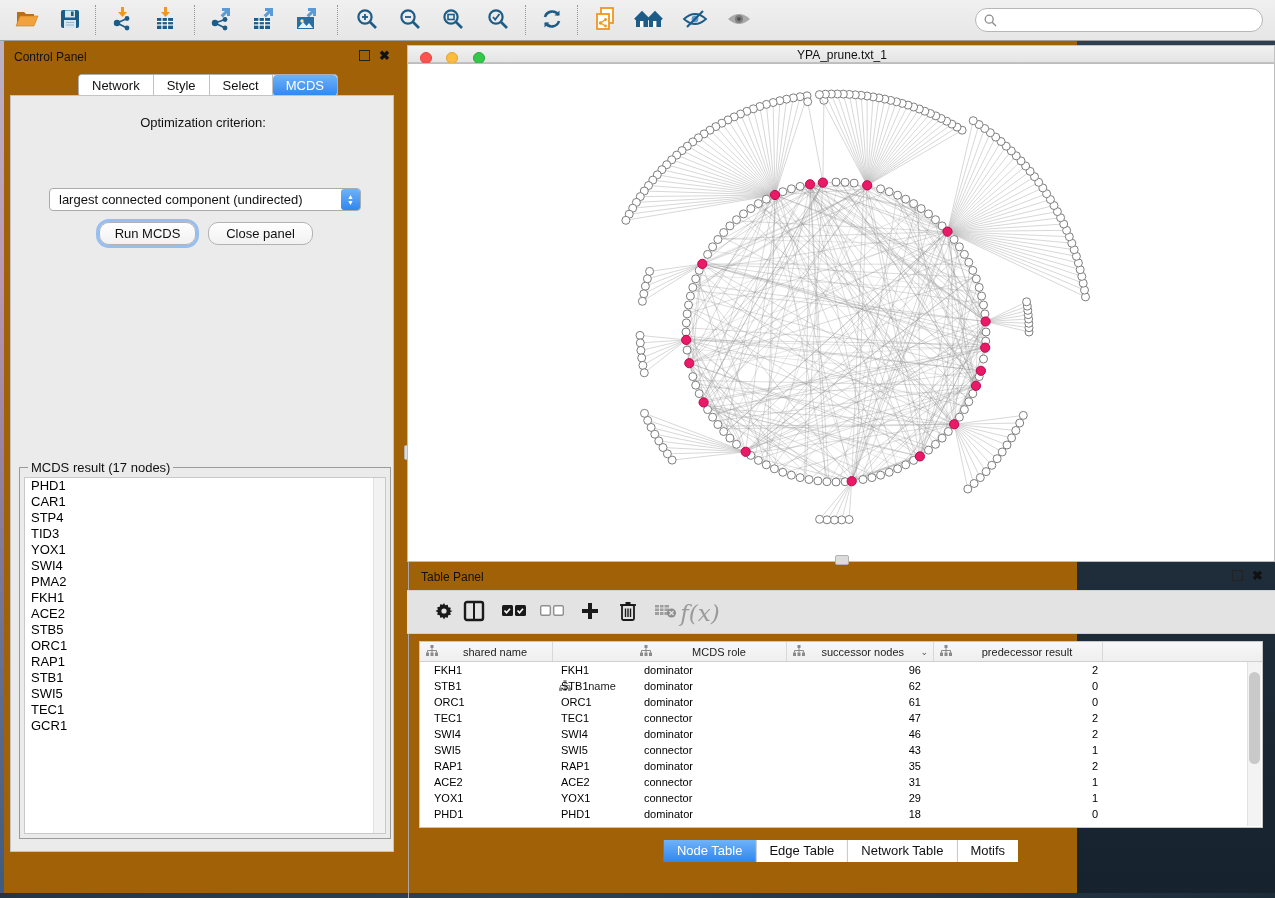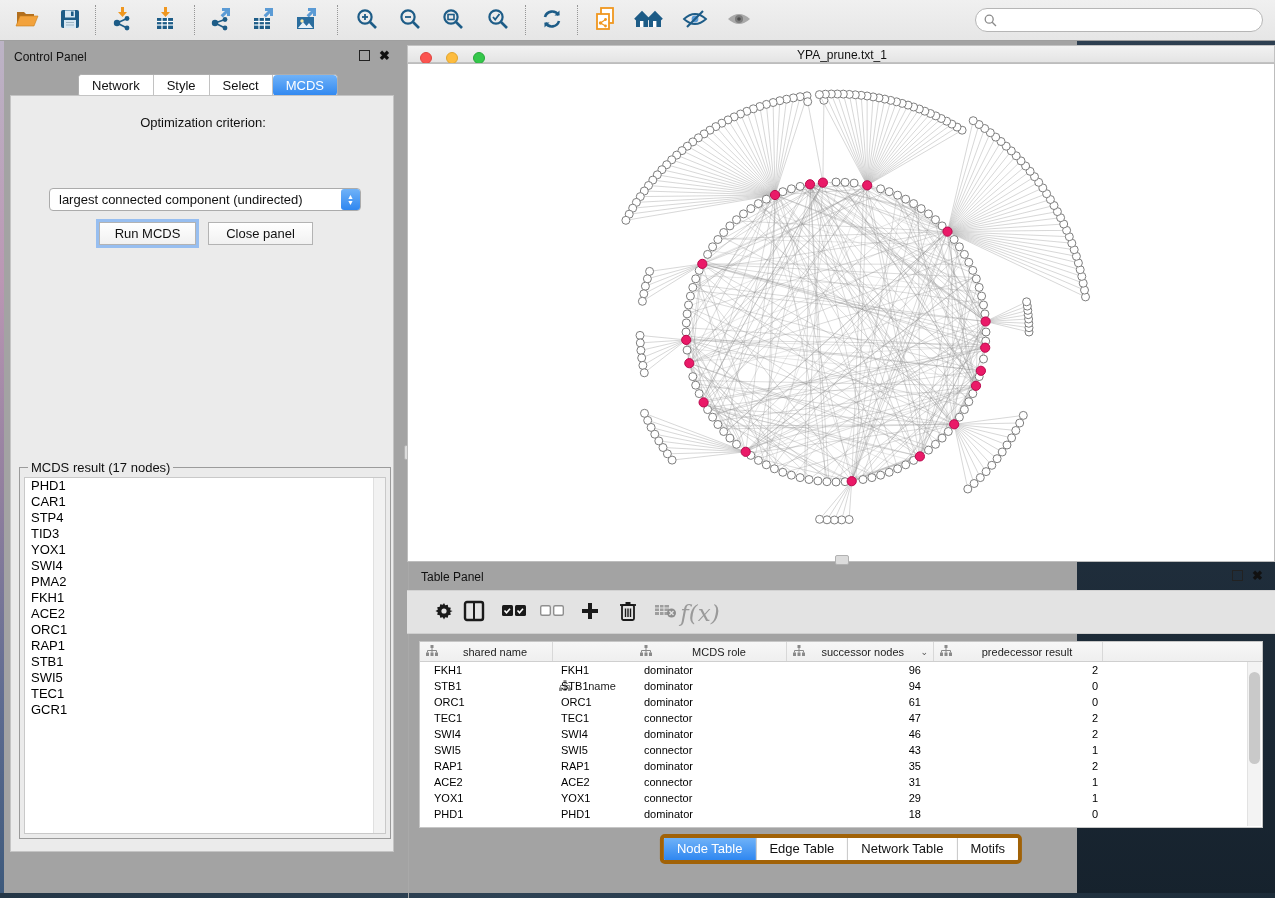--- a/index.html
+++ b/index.html
@@ -12,41 +12,41 @@
            border-bottom:1px solid #9f9f9f;box-sizing:border-box;}
   .tb-btn{position:absolute;top:6px;width:30px;height:30px;display:flex;align-items:center;justify-content:center;}
   .tb-sep{position:absolute;top:5px;width:0;height:30px;border-left:1px dotted #969696;}
   #search-box{position:absolute;right:12px;top:8px;width:288px;height:24px;background:#fff;
               border:1px solid #b6b6b6;border-radius:13px;display:flex;align-items:center;padding:0 8px;box-sizing:border-box;}
   #search-box input{border:none;outline:none;flex:1;font-size:12px;background:transparent;margin-left:5px;font-family:"Liberation Sans",sans-serif;}
   
   #wall-left{left:0;top:41px;width:4px;height:852px;
      background:linear-gradient(180deg,#bcb4c6 0%,#bb97b4 28%,#93809f 52%,#5d6b90 78%,#3e5a7c 100%);}
   #wall-bottom{left:0;top:893px;width:1275px;height:5px;background:linear-gradient(90deg,#243646,#2e4254 40%,#1d2c39);}
-  #app{left:4px;top:41px;width:1073px;height:852px;background:#a3a3a3;}
+  #app{left:4px;top:41px;width:1073px;height:852px;background:#a16207;}
   
   #control-panel{left:0;top:0;width:400px;height:819px;}
   .panel-title{font-size:12px;color:#111;}
   #cp-header{left:10px;top:9px;}
   .win-icons{position:absolute;display:flex;gap:9px;align-items:center;}
   #cp-icons{right:14px;top:9px;}
   .float-ic{width:9px;height:9px;border:1.5px solid #222;background:transparent;display:inline-block;}
   .close-ic{font-size:13px;font-weight:bold;color:#111;line-height:9px;}
   #cp-tabs{left:74px;top:33px;display:flex;border:1px solid #aeaeae;border-radius:4px;overflow:hidden;background:#fff;height:21px;}
   .cp-tab{padding:0 13px;font-size:13px;line-height:21px;color:#111;background:#fff;border-right:1px solid #c2c2c2;}
   .cp-tab:last-child{border-right:none;}
   .cp-tab.active{background:linear-gradient(#6fb2f8,#2f87f0);color:#fff;border-radius:4px;}
   #cp-body{left:6px;top:54px;width:384px;height:757px;background:#ebebeb;border:1px solid #c4c4c4;box-sizing:border-box;}
   #opt-label{left:0;top:19px;width:384px;text-align:center;font-size:13px;color:#111;}
   #criterion{left:38px;top:92px;width:312px;height:23px;background:#fff;border:1px solid #ababab;border-radius:4px;
              display:flex;align-items:center;box-sizing:border-box;}
   #criterion .val{flex:1;font-size:13px;padding-left:9px;color:#111;white-space:nowrap;}
   #criterion .stepper{width:19px;height:21px;background:linear-gradient(#6fb2f8,#2f87f0);border-radius:3px;margin-right:0px;
              display:flex;flex-direction:column;align-items:center;justify-content:center;color:#fff;font-size:7px;line-height:6px;}
-  .btn{position:absolute;height:23px;background:linear-gradient(#ffffff,#f1f1f1);border:1px solid #b3b3b3;border-radius:0;
+  .btn{position:absolute;height:23px;background:linear-gradient(#ffffff,#f1f1f1);border:1px solid #b3b3b3;border-radius:10px;
        font-size:13px;color:#111;display:flex;align-items:center;justify-content:center;box-sizing:border-box;}
   #run-btn{left:88px;top:126px;width:97px;box-shadow:0 0 0 3px rgba(106,166,242,.65);}
   #closepanel-btn{left:197px;top:126px;width:105px;}
   #result-group{left:8px;top:371px;width:370px;height:370px;border:1px solid #9b9b9b;}
   #result-legend{position:absolute;left:8px;top:-8px;background:#ebebeb;padding:0 3px;font-size:13px;color:#111;}
   #result-list{position:absolute;left:4px;top:9px;right:4px;bottom:4px;background:#fff;border:1px solid #c9c9c9;overflow:hidden;}
   #result-track{position:absolute;right:0;top:0;bottom:0;width:11px;background:#f2f2f2;border-left:1px solid #e0e0e0;}
   .mcds-item{font-size:13px;line-height:16px;padding-left:6px;color:#000;}
   
   #v-split{left:404px;top:45px;width:1px;height:815px;background:#a9a9a9;}
@@ -68,21 +68,21 @@
   #node-table{left:12px;top:77px;width:844px;height:187px;background:#fff;border:1px solid #c6c6c6;box-sizing:border-box;overflow:hidden;}
   #nt-header{display:flex;height:19px;background:linear-gradient(#f7f7f7,#efefef);border-bottom:1px solid #cfcfcf;}
   .nt-hcell{display:flex;align-items:center;border-right:1px solid #d8d8d8;box-sizing:border-box;font-size:11px;color:#222;}
   .nt-hcell .lab{flex:1;text-align:center;}
   .nt-hcell .att{margin-left:6px;}
   .sort-ch{font-size:9px;color:#555;margin-right:5px;}
   .nt-row{display:flex;height:16px;line-height:16px;font-size:11px;color:#000;}
   .nt-cell{box-sizing:border-box;white-space:nowrap;overflow:hidden;}
   #nt-scroll{position:absolute;right:1px;top:20px;bottom:1px;width:13px;background:#f3f3f3;border-left:1px solid #e2e2e2;}
   #nt-thumb{position:absolute;left:1px;right:1px;top:10px;height:92px;background:#c9c9c9;border-radius:6px;}
-  #bottom-tabs{left:50%;transform:translateX(-50%);top:270px;display:flex;border:4px solid #a16207;border-radius:5px;overflow:hidden;height:22px;background:#fff;}
+  #bottom-tabs{left:50%;transform:translateX(-50%);top:270px;display:flex;border:6px solid #a16207;border-radius:5px;overflow:hidden;height:22px;background:#fff;}
   .bt-tab{padding:0 13px;font-size:13px;line-height:22px;color:#111;background:#fff;border-right:1px solid #c2c2c2;}
   .bt-tab:last-child{border-right:none;}
   .bt-tab.active{background:linear-gradient(#6fb2f8,#2f87f0);color:#fff;}
   
   #status-bar{left:0;top:819px;width:1271px;height:33px;background:#ececec;border-top:1px solid #c6c6c6;box-sizing:border-box;}
   #list-btn{position:absolute;left:8px;top:5px;width:28px;height:22px;background:#f7f7f7;border:1px solid #bdbdbd;border-radius:3px;
             display:flex;align-items:center;justify-content:center;}
   #memory-btn{position:absolute;right:8px;top:5px;height:22px;padding:0 10px;background:#fff;border:1px solid #b9b9b9;border-radius:4px;
               display:flex;align-items:center;gap:6px;font-size:12px;color:#111;}
   #memory-dot{width:11px;height:11px;border-radius:50%;background:#17a33c;border:1px solid #0d7a2a;}
@@ -279,20 +279,21 @@
           <div id="result-items">
               <div class="mcds-item">PHD1</div>
               <div class="mcds-item">CAR1</div>
               <div class="mcds-item">STP4</div>
               <div class="mcds-item">TID3</div>
               <div class="mcds-item">YOX1</div>
               <div class="mcds-item">SWI4</div>
               <div class="mcds-item">PMA2</div>
               <div class="mcds-item">FKH1</div>
               <div class="mcds-item">ACE2</div>
+              <div class="mcds-item">STB5</div>
               <div class="mcds-item">ORC1</div>
               <div class="mcds-item">RAP1</div>
               <div class="mcds-item">STB1</div>
               <div class="mcds-item">SWI5</div>
               <div class="mcds-item">TEC1</div>
               <div class="mcds-item">GCR1</div>
             </div>
           <div id="result-track"></div>
         </div>
       </div>
@@ -1152,21 +1153,21 @@
             <div class="nt-cell" style="width: 133px; text-align: left; padding-left: 14px;">FKH1</div>
             <div class="nt-cell" style="width: 81px; text-align: left; padding-left: 8px;">FKH1</div>
             <div class="nt-cell" style="width: 153px; text-align: left; padding-left: 10px;">dominator</div>
             <div class="nt-cell" style="width: 147px; text-align: right; padding-right: 13px;">96</div>
             <div class="nt-cell" style="width: 169px; text-align: right; padding-right: 5px;">2</div>
           </div>
           <div class="nt-row">
             <div class="nt-cell" style="width: 133px; text-align: left; padding-left: 14px;">STB1</div>
             <div class="nt-cell" style="width: 81px; text-align: left; padding-left: 8px;">STB1</div>
             <div class="nt-cell" style="width: 153px; text-align: left; padding-left: 10px;">dominator</div>
-            <div class="nt-cell" style="width: 147px; text-align: right; padding-right: 13px;">94</div>
+            <div class="nt-cell" style="width: 147px; text-align: right; padding-right: 13px;">62</div>
             <div class="nt-cell" style="width: 169px; text-align: right; padding-right: 5px;">0</div>
           </div>
           <div class="nt-row">
             <div class="nt-cell" style="width: 133px; text-align: left; padding-left: 14px;">ORC1</div>
             <div class="nt-cell" style="width: 81px; text-align: left; padding-left: 8px;">ORC1</div>
             <div class="nt-cell" style="width: 153px; text-align: left; padding-left: 10px;">dominator</div>
             <div class="nt-cell" style="width: 147px; text-align: right; padding-right: 13px;">61</div>
             <div class="nt-cell" style="width: 169px; text-align: right; padding-right: 5px;">0</div>
           </div>
           <div class="nt-row">

